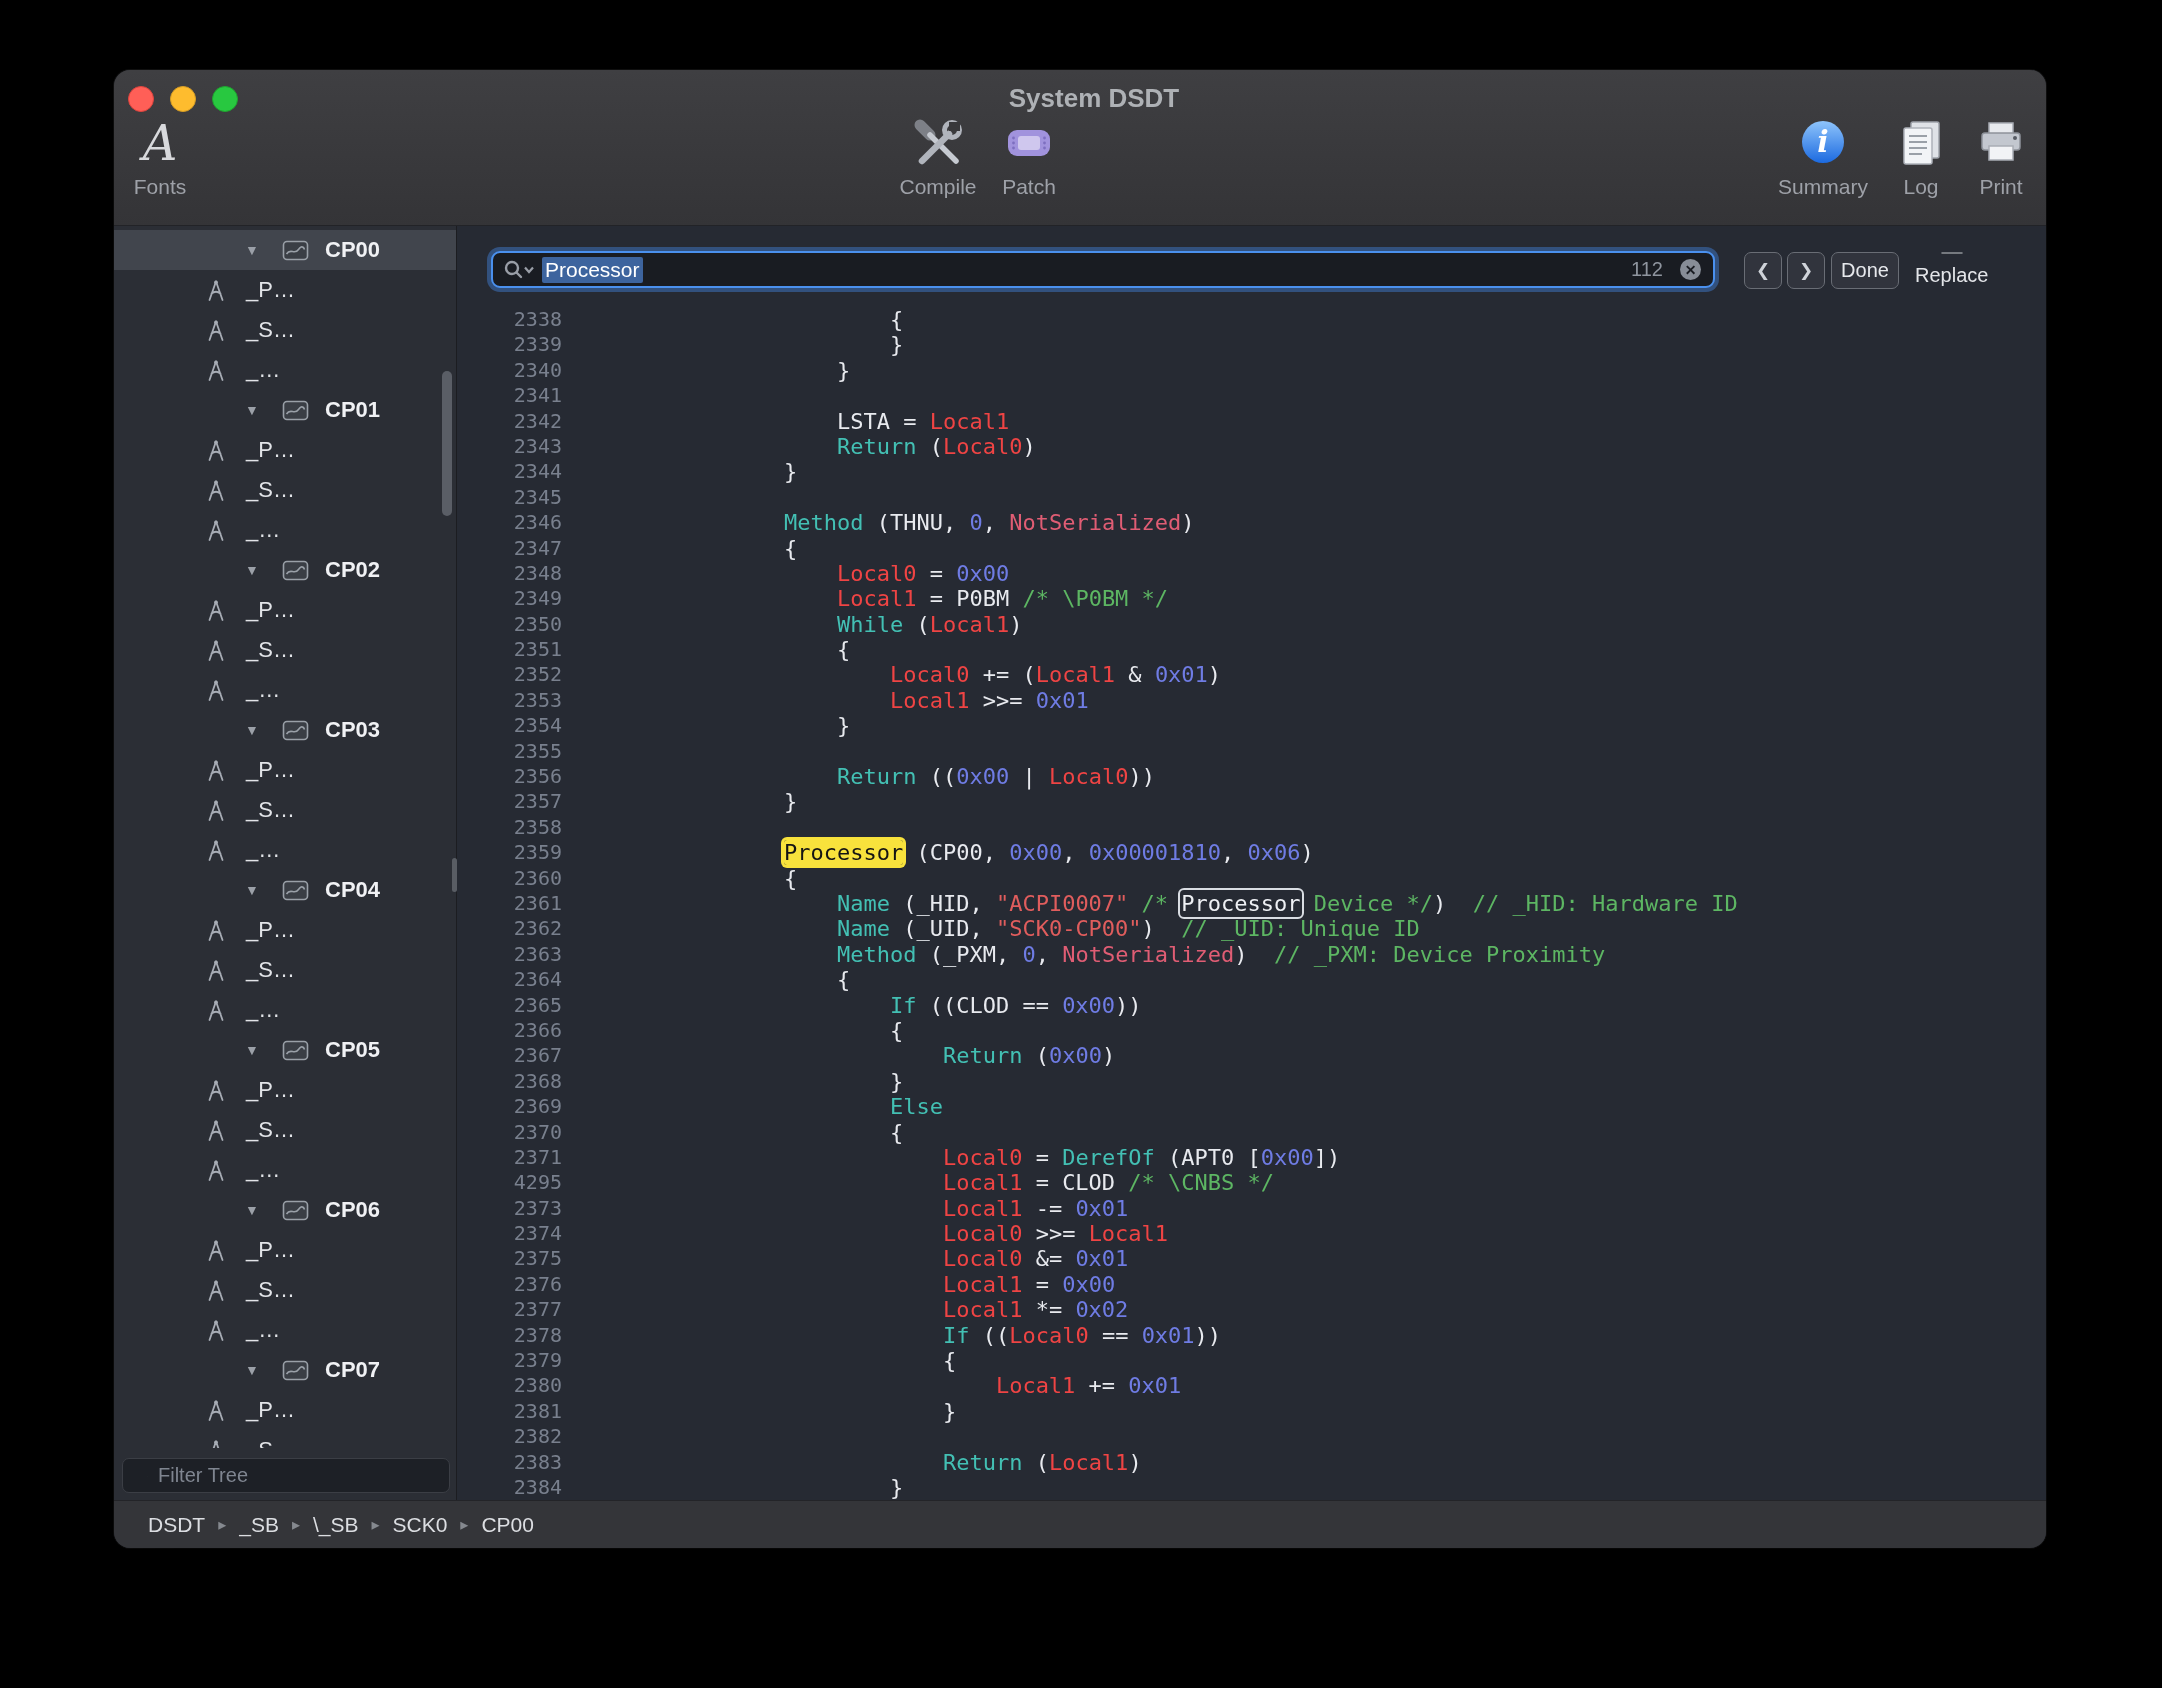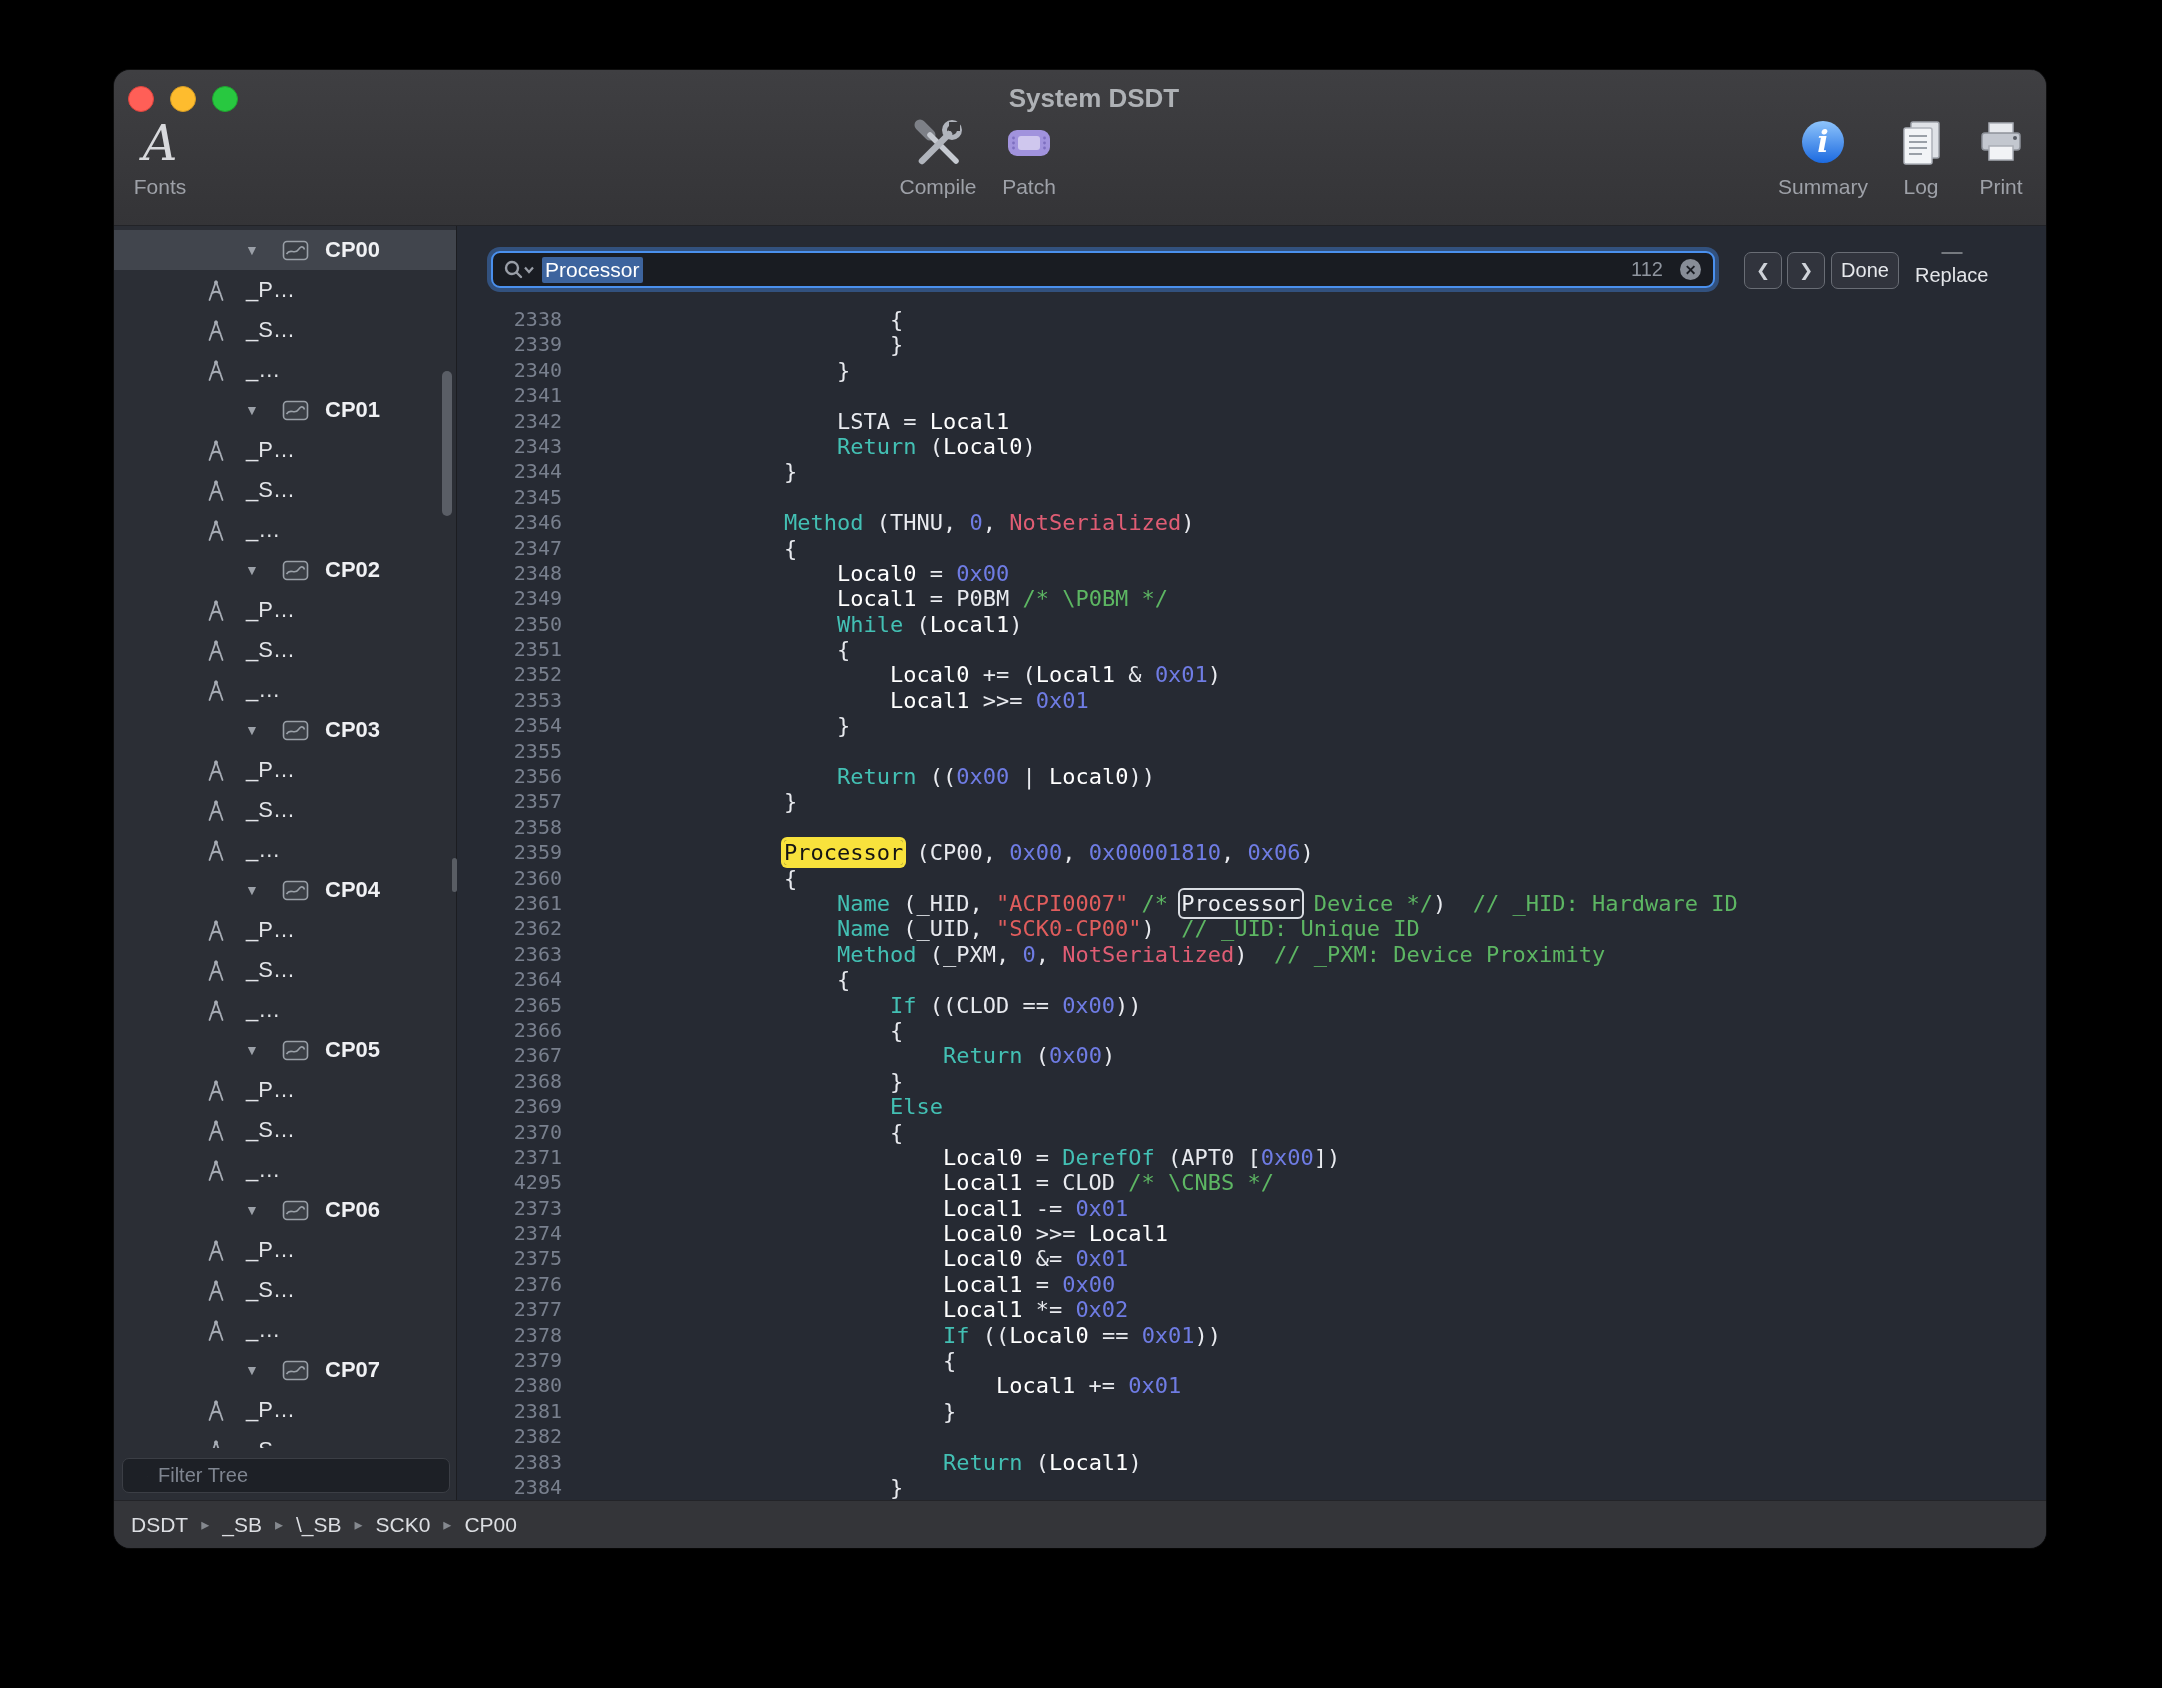--- a/index.html
+++ b/index.html
@@ -60,30 +60,30 @@
   .checkbox{width:20px;height:20px;border-radius:4px;border:1px solid #75797f;background:#32353b;}
   .replace-label{font-size:20px;color:#e3e5e9;}
   
   .editor{position:absolute;left:0;right:0;top:81px;bottom:0;overflow:hidden;
           font-family:"DejaVu Sans Mono",monospace;font-size:22px;line-height:25.4px;}
   .cl{display:flex;height:25.4px;white-space:pre;}
   .ln{flex:none;width:105px;text-align:right;color:#79808e;font-size:20px;line-height:25.4px;}
   .ct{margin-left:116px;white-space:pre;color:#e8eaef;}
   .tk-pln{color:#e8eaef;}
   .tk-kw{color:#43c0b4;}
-  .tk-loc{color:#ffffff;}
+  .tk-loc{color:#ef4444;}
   .tk-num{color:#6f7ce4;}
   .tk-str{color:#e05d5d;}
   .tk-arg{color:#e05d74;}
   .tk-com{color:#5db663;}
   .tk-find{background:#f8e23c;color:#141414;border-radius:3px;box-shadow:0 0 0 3px #f8e23c;}
   .tk-findbox{color:#eef0f4;outline:2px solid #d9dde3;outline-offset:1px;border-radius:3px;}
   
   .bottombar{position:absolute;left:0;right:0;bottom:0;height:47px;background:#343539;border-top:1px solid #232428;
-             display:flex;padding-left:17px;}
+             display:flex;padding-left:34px;}
   .breadcrumb{display:flex;align-items:center;}
   .bc-item{font-size:21px;color:#dcdee2;}
   .bc-sep{font-size:16px;color:#85898f;margin:0 13px;}
 </style>
 </head>
 <body>
 
 <div class="stage">
   <div class="window">
 

